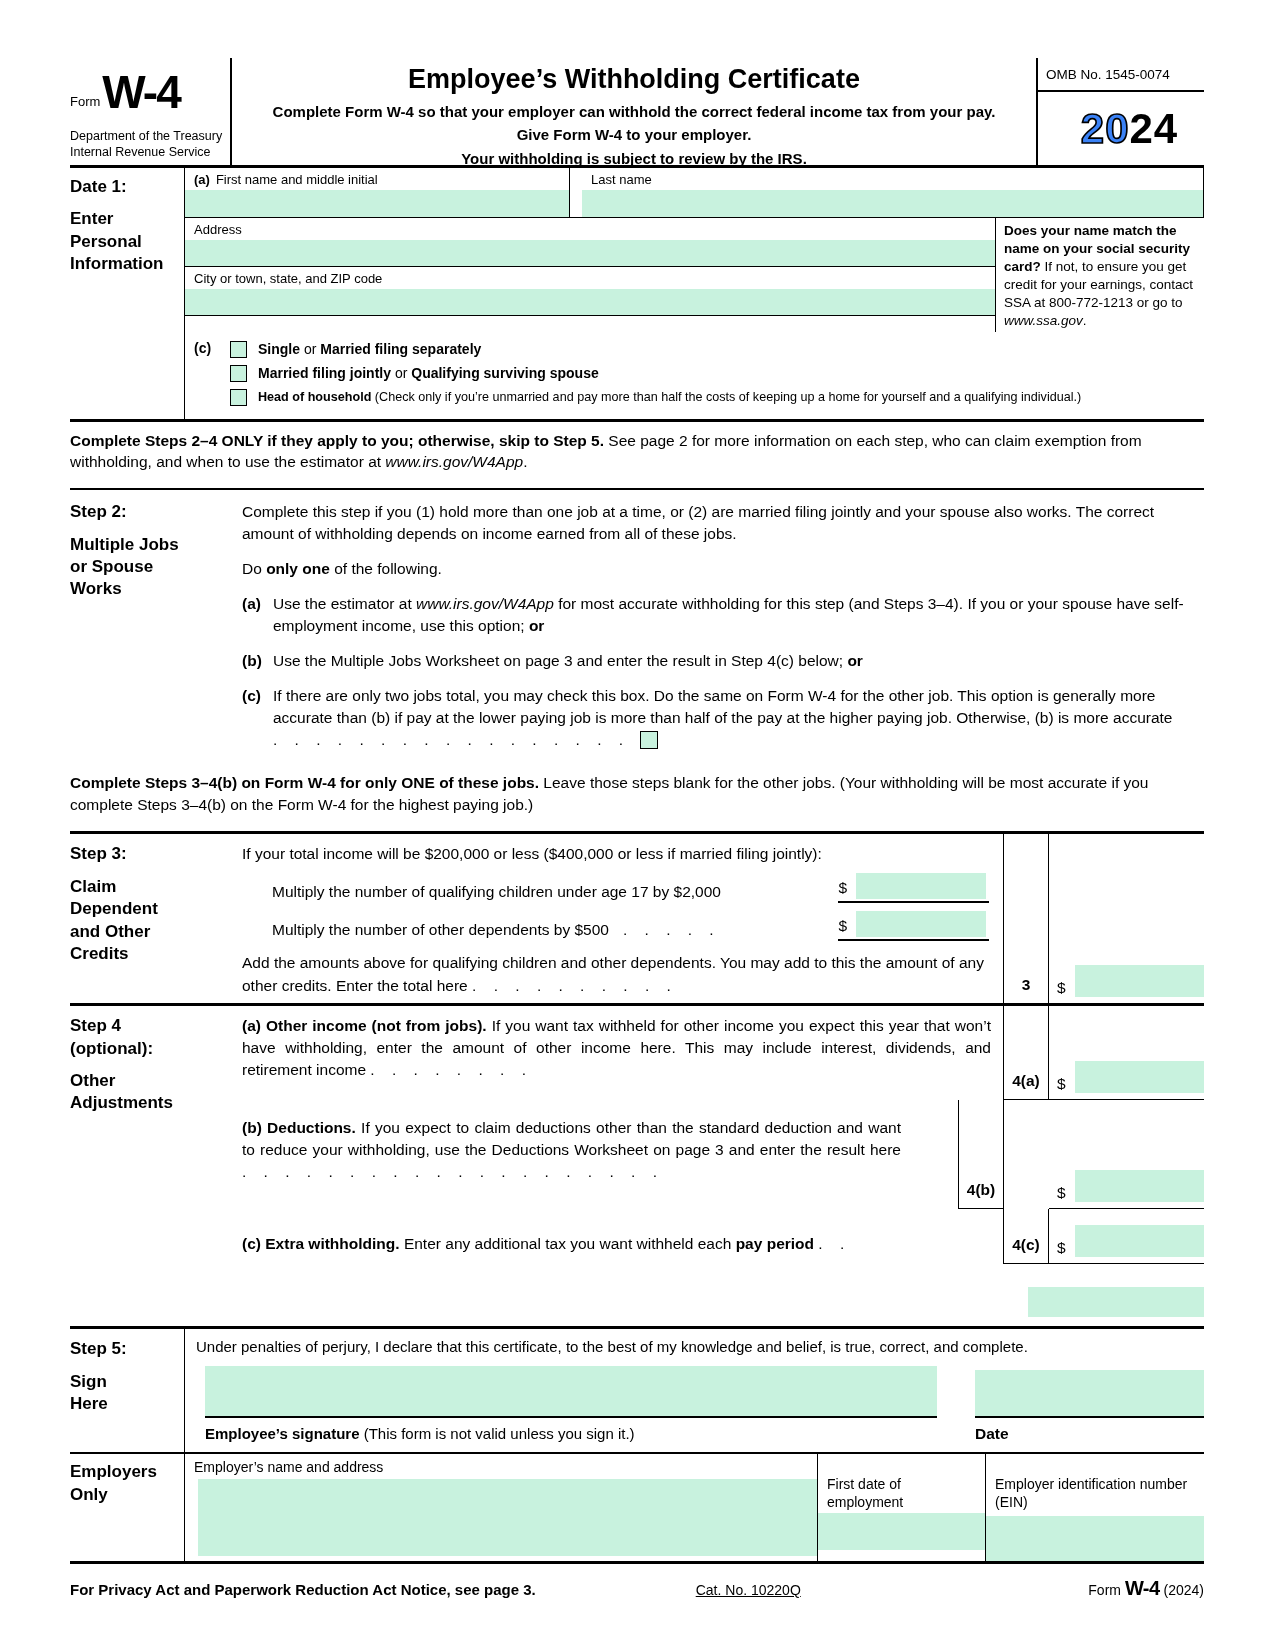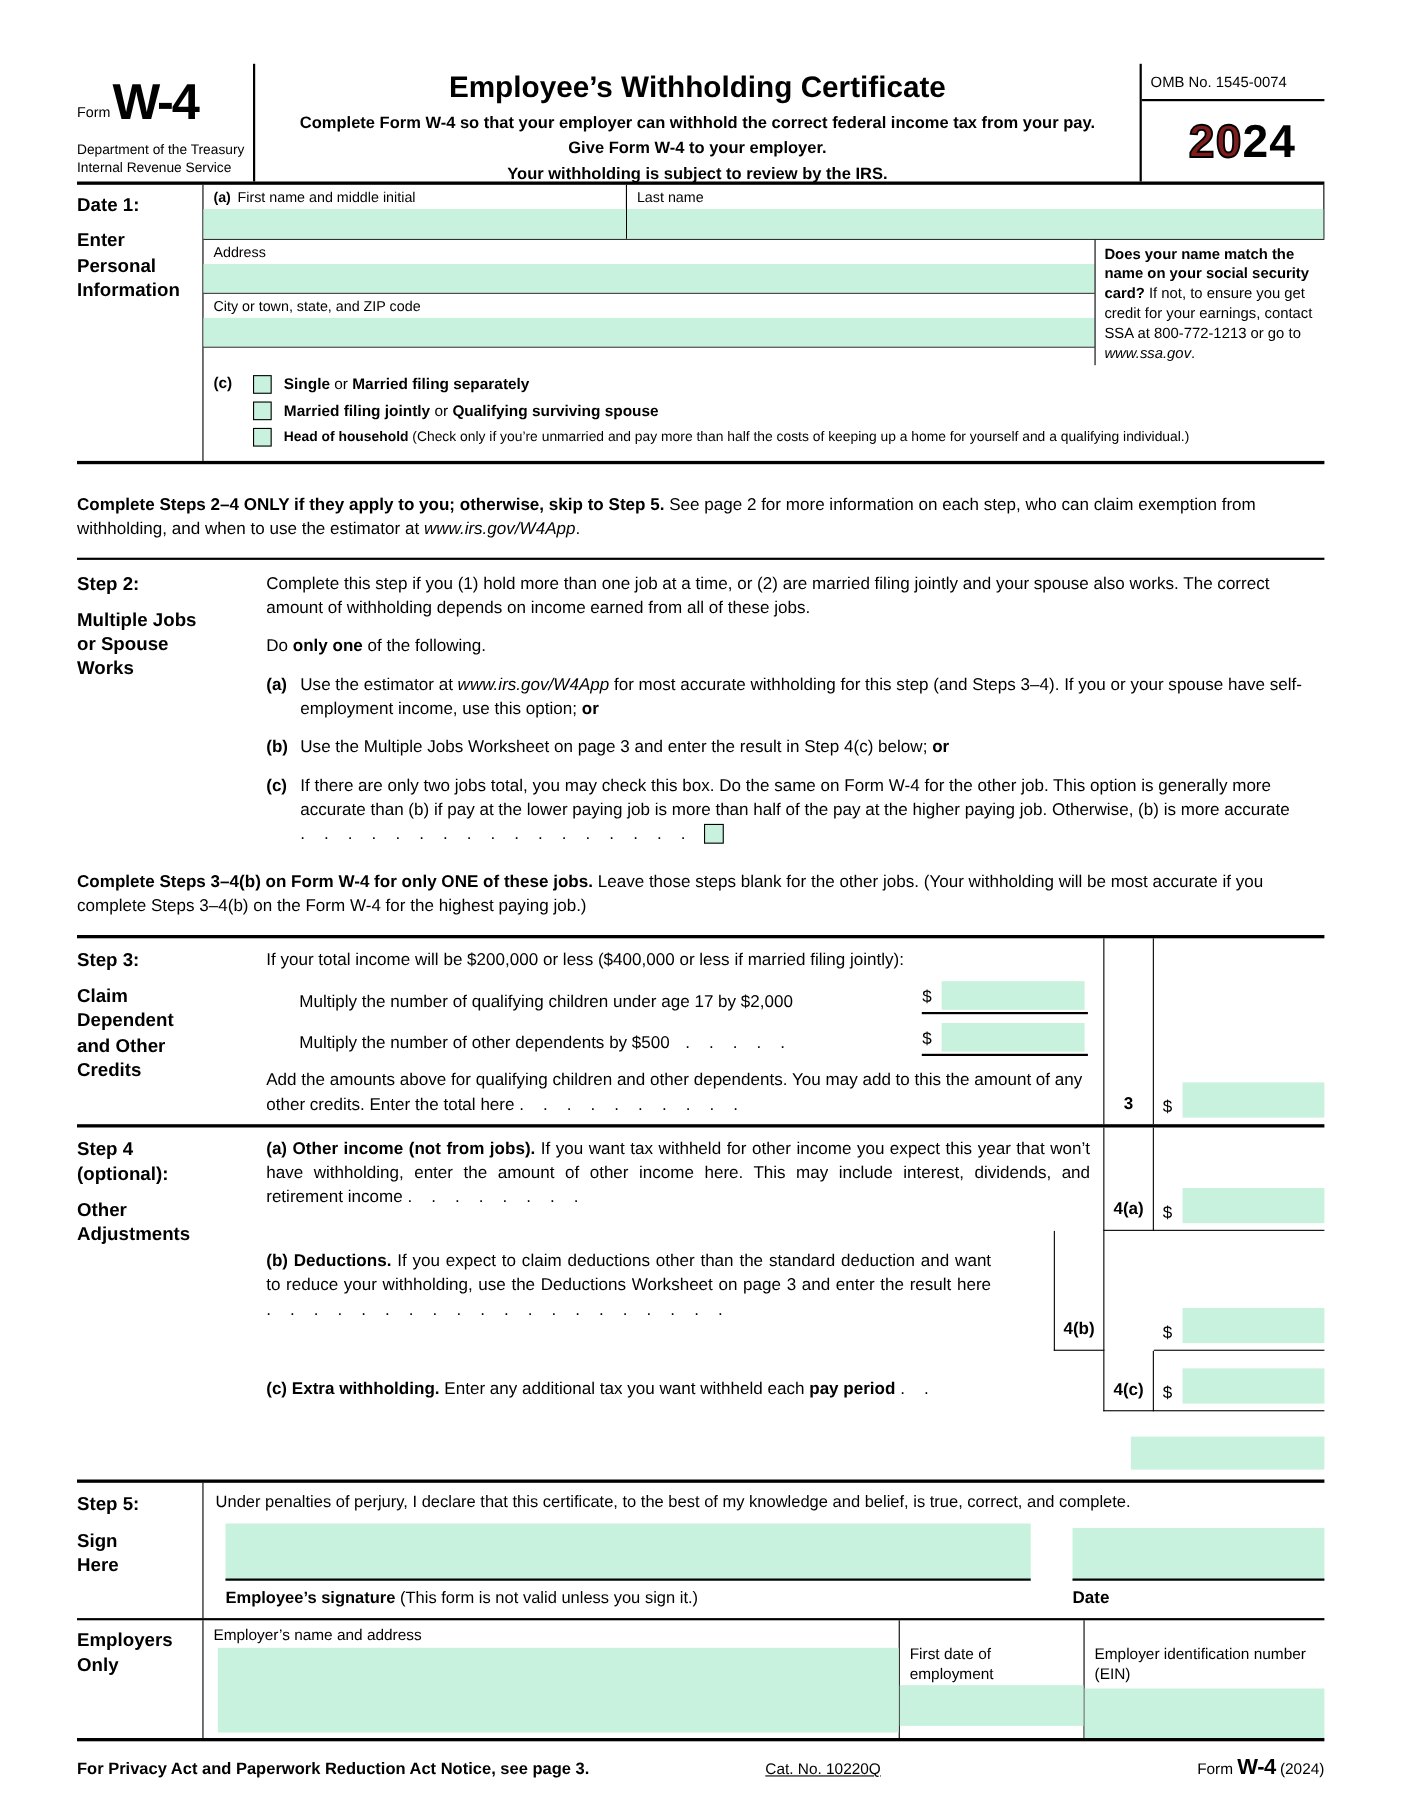--- a/index.html
+++ b/index.html
@@ -20,49 +20,49 @@
   .form-line{display:flex;align-items:flex-start;margin-top:14px;}
   .form-word{font-size:13px;margin-top:22px;}
   .form-num{font-size:46px;font-weight:bold;letter-spacing:-2px;line-height:0.9;margin-left:2px;}
   .dept{margin-top:auto;font-size:12.5px;line-height:1.3;}
   .hdr-center{flex:1;text-align:center;padding:4px 10px 0;}
   .hdr-title{font-size:27px;font-weight:bold;margin:2px 0 5px;}
   .hdr-sub{font-size:15px;font-weight:bold;line-height:1.55;}
   .hdr-right{width:168px;border-left:2px solid var(--ink);display:flex;flex-direction:column;}
   .omb{font-size:13.5px;padding:9px 8px 8px;border-bottom:2px solid var(--ink);}
   .year{flex:1;display:flex;align-items:center;justify-content:center;font-size:42px;font-weight:bold;letter-spacing:1px;}
-  .yr-o{color:#7f1d1d;margin-left:17px;-webkit-text-stroke:1.7px var(--ink);}
+  .yr-o{color:#3b82f6;margin-left:17px;-webkit-text-stroke:1.7px var(--ink);}
 
   
   .s1{display:flex;border-bottom:3px solid var(--ink);}
   .s1-label{width:115px;border-right:1.5px solid var(--ink);padding-top:8px;}
   .step-h{font-size:17px;font-weight:bold;line-height:1.32;}
   .step-gap{height:10px;}
   .s1-main{flex:1;display:flex;flex-direction:column;}
-  .s1-row1{display:flex;height:50px;border-bottom:1.5px solid var(--ink);}
+  .s1-row1{display:flex;height:50px;border-bottom:1.5px solid var(--ink);gap:12px;}
   .cellcol{display:flex;flex-direction:column;}
   .cell-label{font-size:13px;padding:4px 6px 3px 9px;white-space:nowrap;}
   .cell-label b{padding-right:6px;}
   .gfill{background:var(--green);flex:1;}
   .c-first{width:385px;border-right:1.5px solid var(--ink);}
   .c-last{flex:1;border-right:1.5px solid var(--ink);}
   .c-ssn{width:209px;}
   .s1-row23{display:flex;}
   .left23{flex:1;display:flex;flex-direction:column;}
   .addr-row,.city-row{height:49px;border-bottom:1.5px solid var(--ink);display:flex;flex-direction:column;}
   .ssa{width:209px;border-left:1.5px solid var(--ink);font-size:13.5px;line-height:1.33;padding:4px 6px 2px 8px;}
   .s1-rowc{display:flex;padding:6px 0 7px 9px;font-size:14px;}
   .c-mark{width:36px;font-weight:bold;padding-top:2px;}
   .c-opts{flex:1;}
   .opt{display:flex;align-items:center;margin:2px 0 5px;line-height:19px;}
   .chk{width:17px;height:17px;background:var(--green);border:1.5px solid var(--ink);margin-right:11px;flex:none;}
   .opt .small{font-size:12.6px;white-space:nowrap;}
 
   
-  .para1{padding:27px 0 15px;font-size:15.5px;line-height:1.4;border-bottom:2px solid var(--ink);}
+  .para1{padding:8px 0 15px;font-size:15.5px;line-height:1.4;border-bottom:2px solid var(--ink);}
   .para2{padding:4px 0 16px;font-size:15.5px;line-height:1.4;}
   i{font-style:italic;}
 
   
   .s2{display:flex;padding:11px 0 4px;}
   .s2-label{width:172px;}
   .s2-content{flex:1;font-size:15.5px;line-height:1.42;}
   .s2-content .blk{margin-bottom:13px;}
   .item{display:flex;margin-bottom:13px;}
   .imark{width:31px;font-weight:bold;flex:none;}

